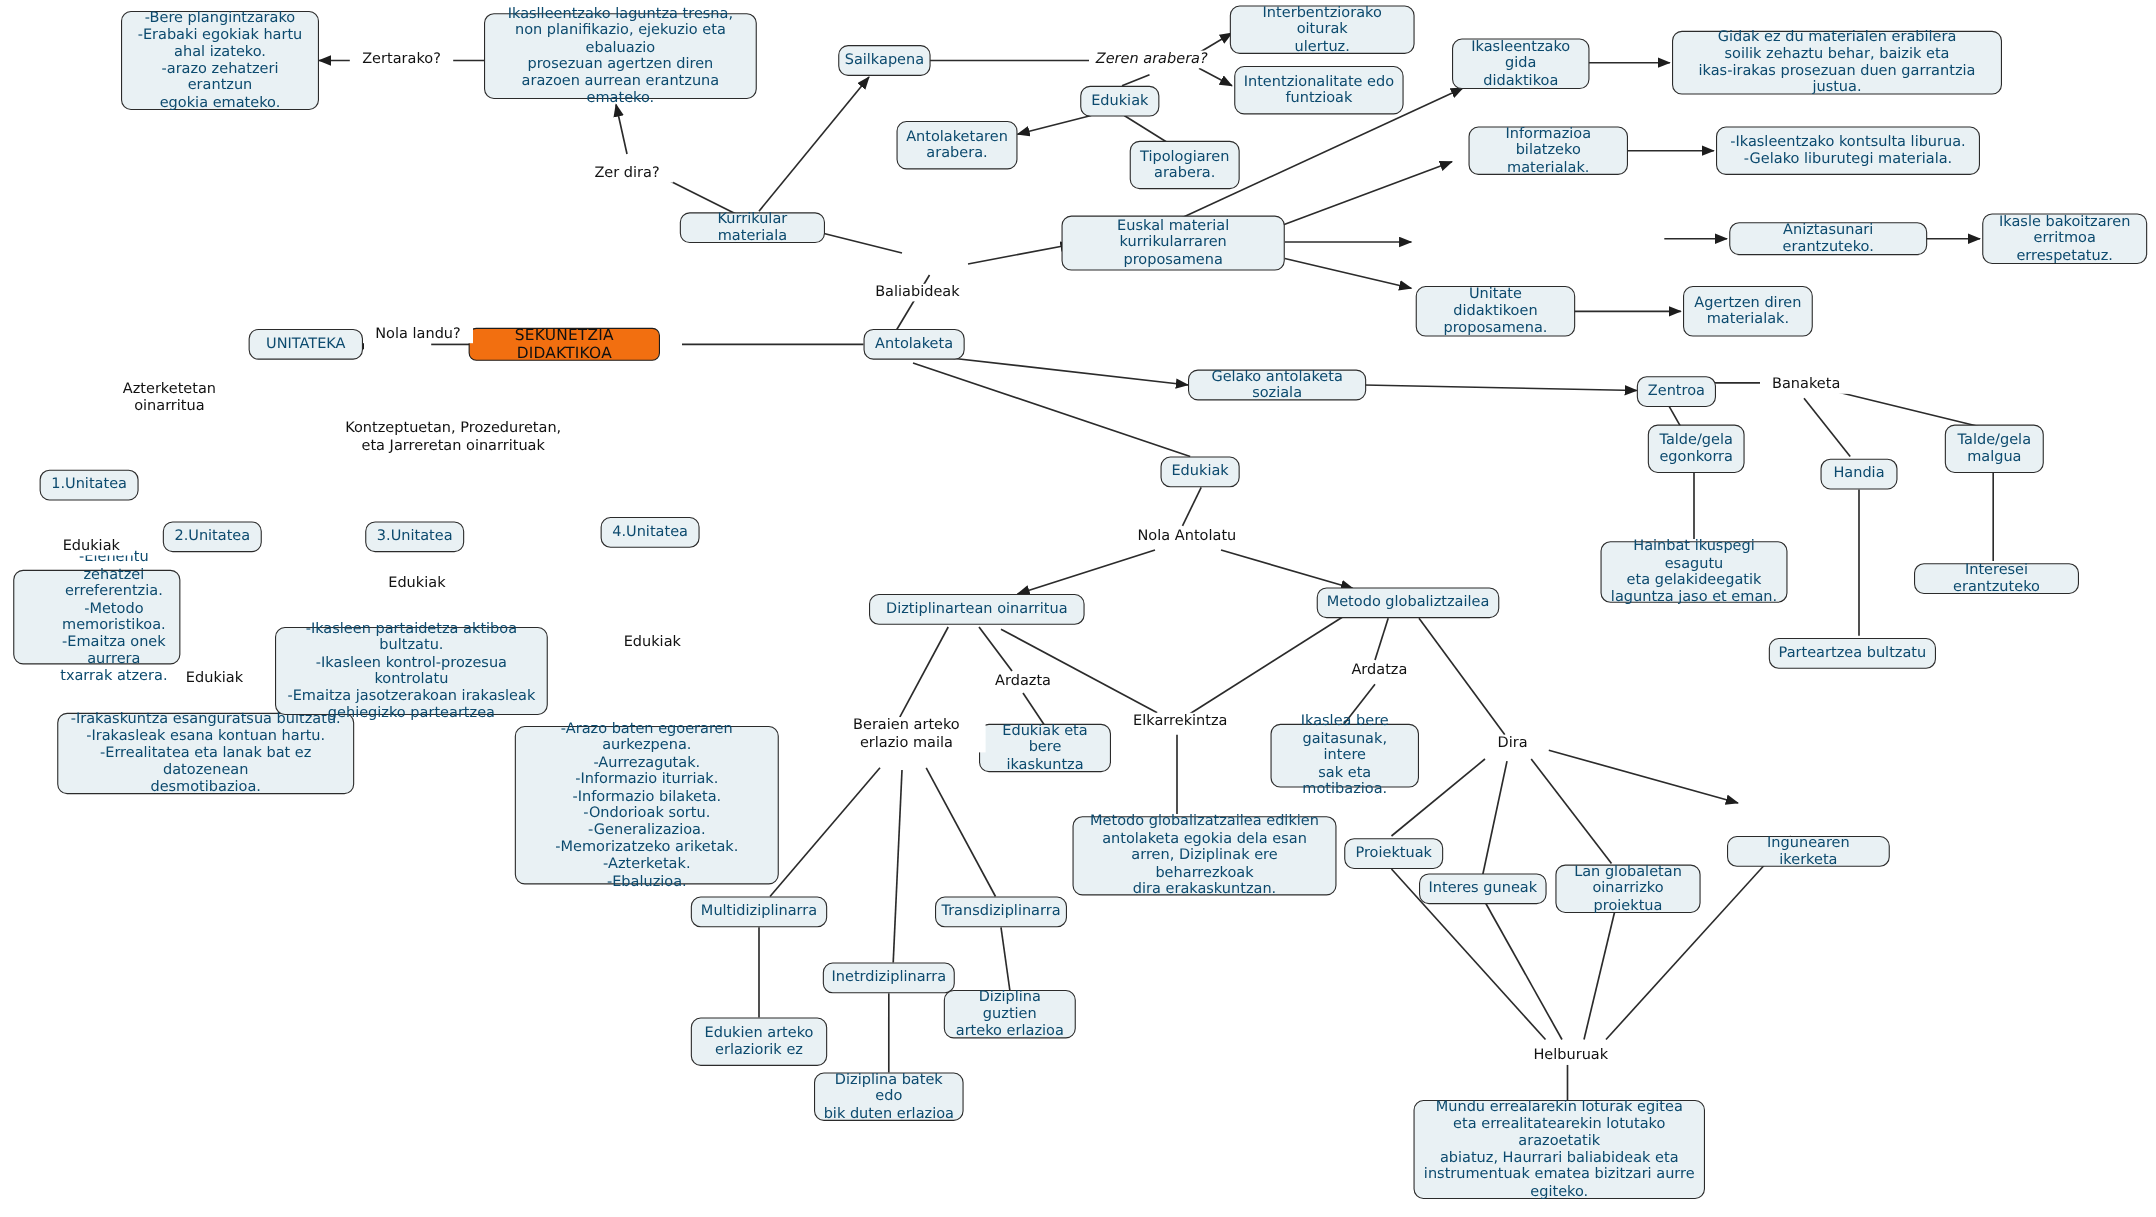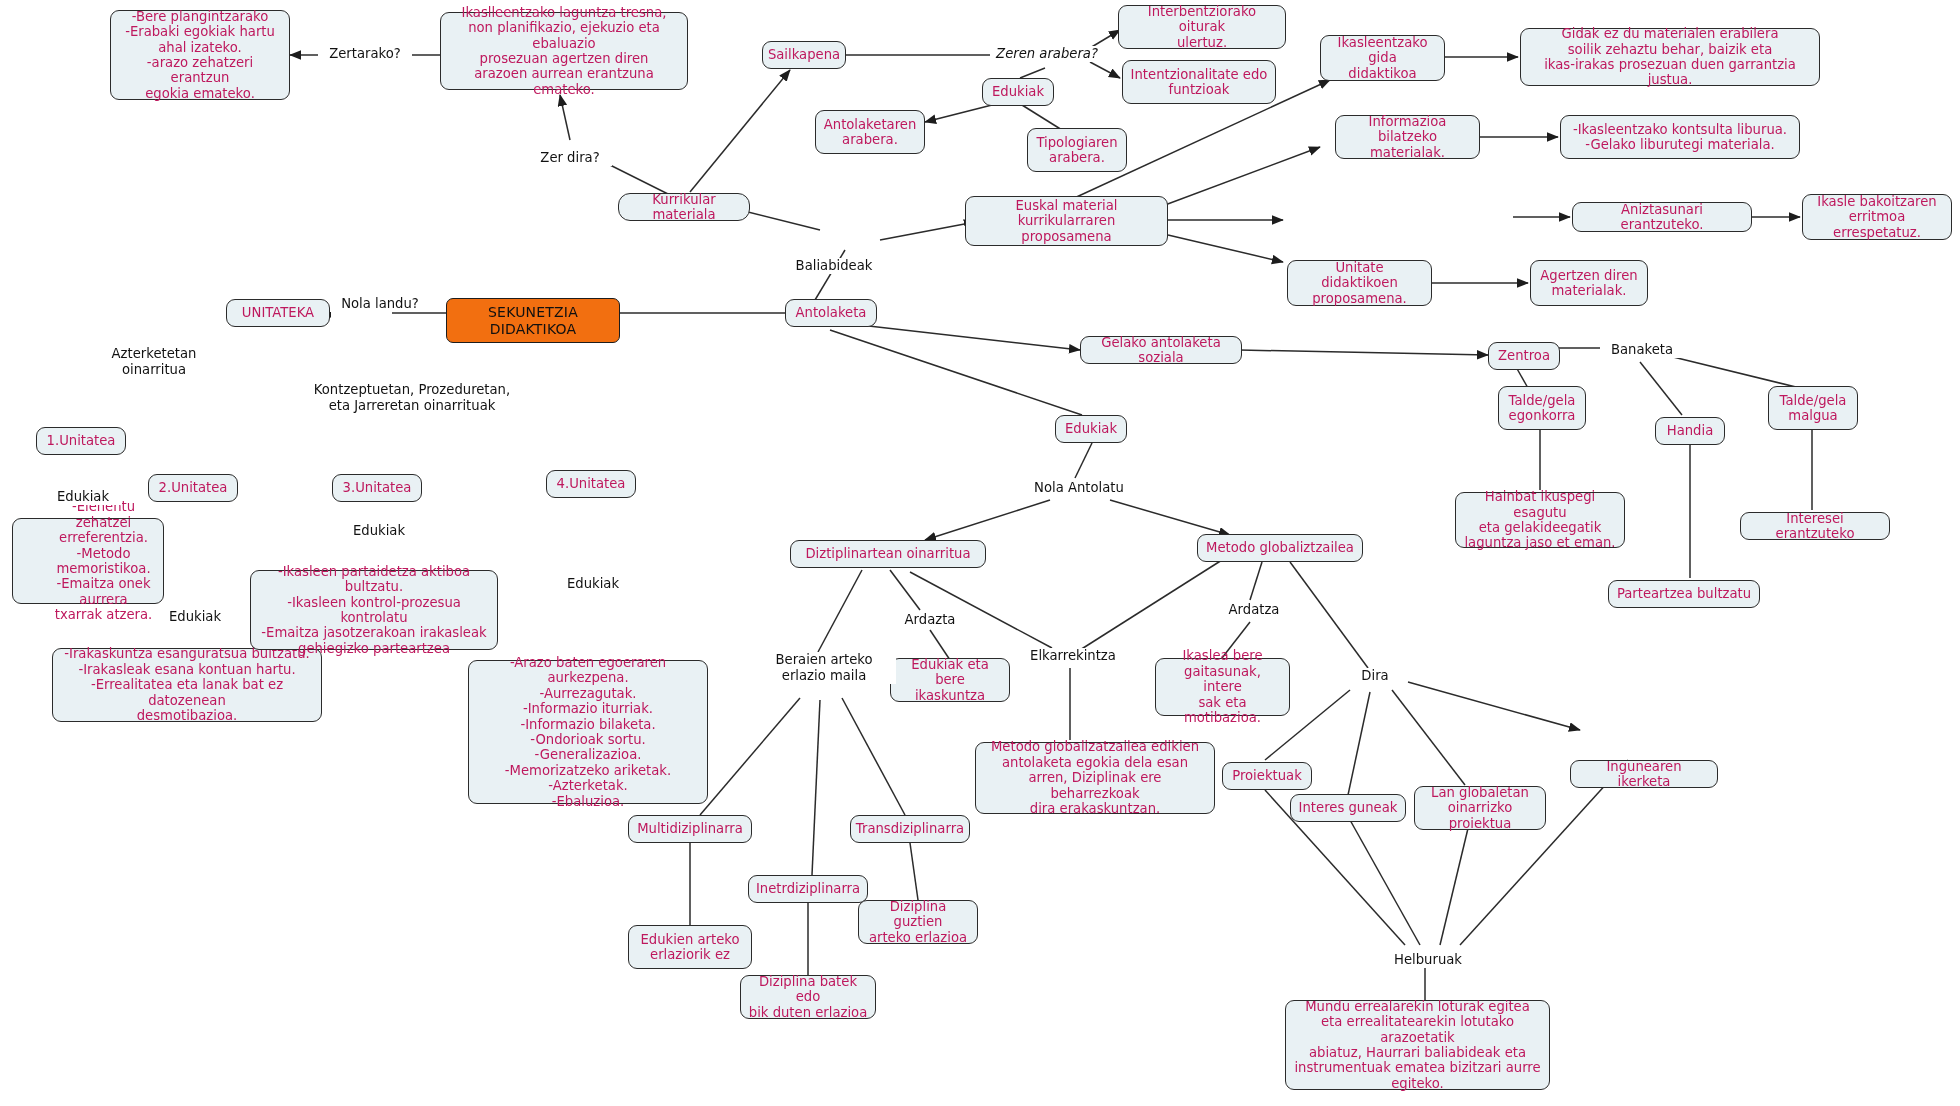--- a/index.html
+++ b/index.html
@@ -19,21 +19,21 @@
     left:0;top:0;
     width:1960px;height:1106px;
     pointer-events:none;
   }
   .node{
     position:absolute;
     box-sizing:border-box;
     background:#e9f1f4;
     border:1.3px solid #2b2b2b;
     border-radius:9px;
-    color:#be185d;
+    color:#0c4a6e;
     text-align:center;
     display:flex;
     align-items:center;
     justify-content:center;
     padding:3px 7px;
     line-height:1.17;
     white-space:pre-line;
     z-index:3;
     box-shadow:0 0 0 0 rgba(0,0,0,0);
   }
@@ -199,21 +199,21 @@
 -Erabaki egokiak hartu
 ahal izateko.
 -arazo zehatzeri erantzun
 egokia emateko.</div>
 
   <div class="node s13" style="left:440px;top:12px;width:248px;height:78px;">Ikaslleentzako laguntza tresna,
 non planifikazio, ejekuzio eta ebaluazio
 prosezuan agertzen diren
 arazoen aurrean erantzuna emateko.</div>
 
-  <div class="node s13" style="left:618px;top:193px;width:132px;height:28px;border-radius:12px;">Kurrikular materiala</div>
+  <div class="node s13" style="left:618px;top:193px;width:132px;height:28px;">Kurrikular materiala</div>
 
   <div class="node s13" style="left:762px;top:41px;width:84px;height:28px;">Sailkapena</div>
 
   <div class="node s13" style="left:1118px;top:5px;width:168px;height:44px;">Interbentziorako oiturak
 ulertuz.</div>
 
   <div class="node s13" style="left:1122px;top:60px;width:154px;height:44px;">Intentzionalitate edo
 funtzioak</div>
 
   <div class="node s13" style="left:982px;top:78px;width:72px;height:28px;">Edukiak</div>
@@ -267,21 +267,21 @@
 malgua</div>
 
   <div class="node s13" style="left:1455px;top:492px;width:170px;height:56px;">Hainbat ikuspegi esagutu
 eta gelakideegatik
 laguntza jaso et eman.</div>
 
   <div class="node s13" style="left:1608px;top:580px;width:152px;height:28px;">Parteartzea bultzatu</div>
 
   <div class="node s13" style="left:1740px;top:512px;width:150px;height:28px;">Interesei erantzuteko</div>
 
-  <div class="node root s14" style="left:446px;top:298px;width:174px;height:45px;">SEKUNETZIA DIDAKTIKOA</div>
+  <div class="node root s14" style="left:426px;top:298px;width:174px;height:30px;">SEKUNETZIA DIDAKTIKOA</div>
 
   <div class="node s13" style="left:226px;top:299px;width:104px;height:28px;">UNITATEKA</div>
 
   <div class="node s13" style="left:36px;top:427px;width:90px;height:28px;">1.Unitatea</div>
   <div class="node s13" style="left:148px;top:474px;width:90px;height:28px;">2.Unitatea</div>
   <div class="node s13" style="left:332px;top:474px;width:90px;height:28px;">3.Unitatea</div>
   <div class="node s13" style="left:546px;top:470px;width:90px;height:28px;">4.Unitatea</div>
 
   <div class="node s13" style="left:12px;top:518px;width:152px;height:86px;padding-left:38px;">-Elenentu zehatzei
 erreferentzia.

